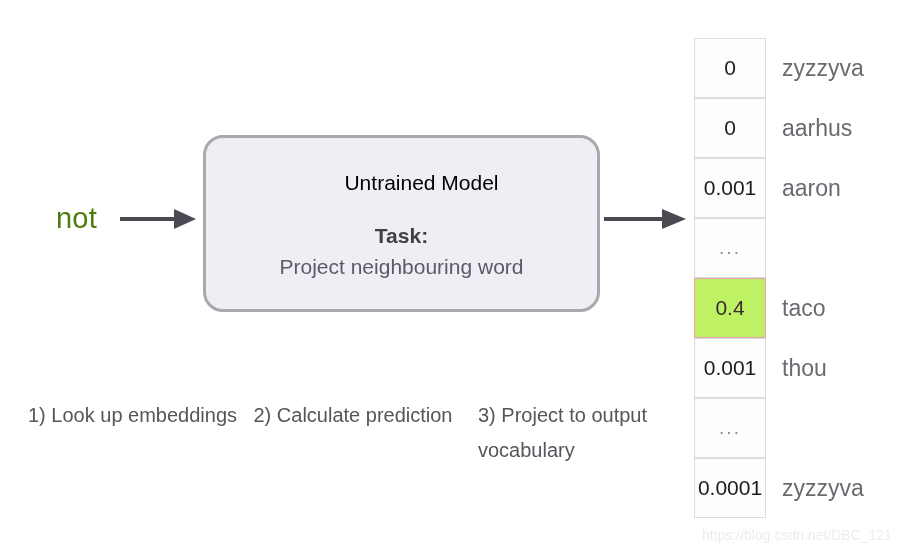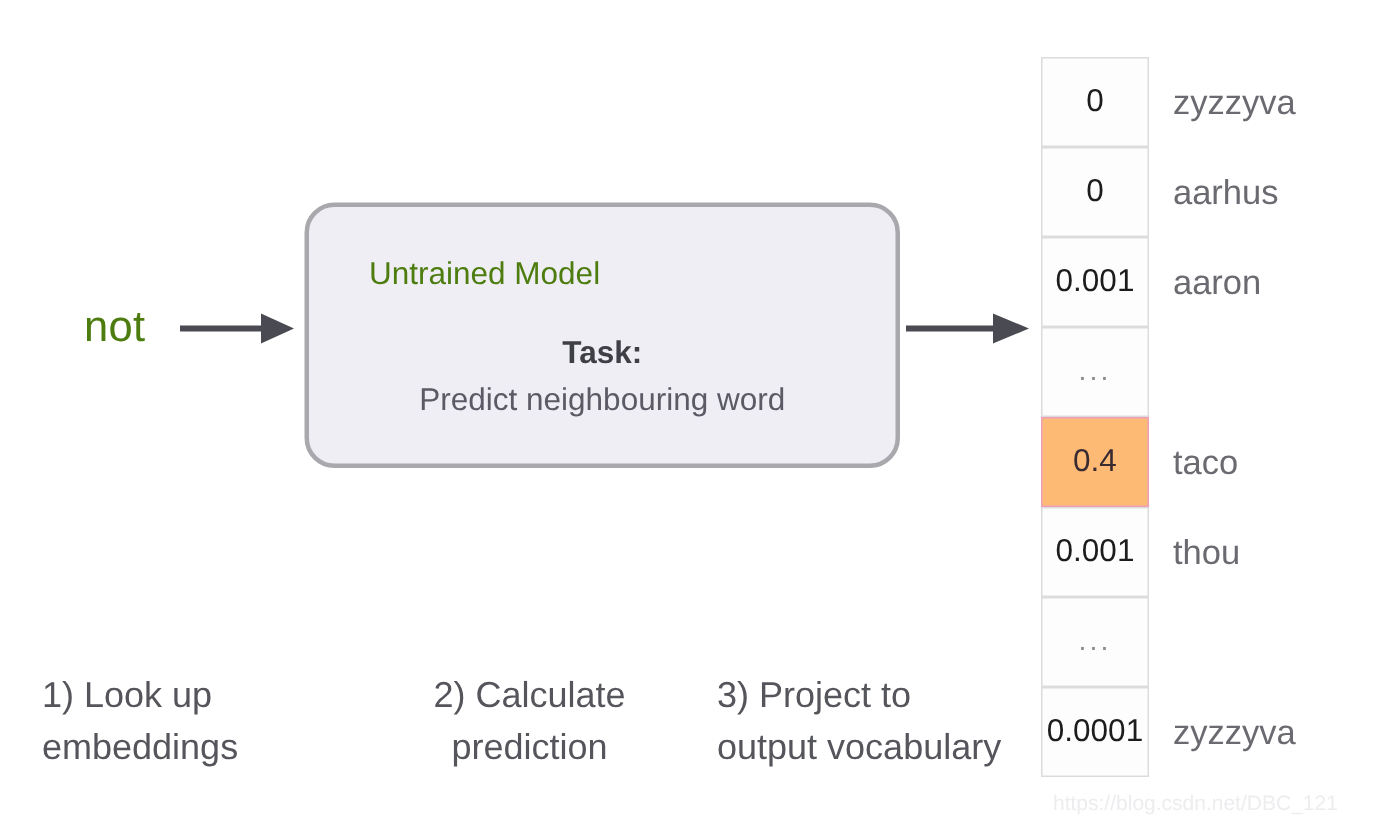--- a/index.html
+++ b/index.html
@@ -45,23 +45,23 @@
     box-sizing: border-box;
     background: #f0eef5;
     border: 3px solid #a8a8ad;
     border-radius: 20px;
   }
   .model-title {
     position: absolute;
     left: 0;
     right: 0;
     top: 32px;
-    text-align: left;
-    font-size: 21px;
-    color: #4d7c0f;
+    text-align: center;
+    font-size: 21px;
+    color: #000000;
     line-height: 26px;
     margin-left: 40px;
   }
   .model-task-label {
     position: absolute;
     left: 0;
     right: 0;
     top: 85px;
     text-align: center;
     font-size: 21px;
@@ -76,24 +76,23 @@
     top: 115px;
     text-align: center;
     font-size: 21px;
     color: #5b5b66;
     line-height: 28px;
   }
 
   
   .step {
     position: absolute;
-    font-size: 24px;
+    font-size: 20px;
     line-height: 35px;
     color: #55555c;
-    margin-top: 48px;
   }
   .step-1 { left: 28px;  top: 398px; width: 210px; }
   .step-2 { left: 248px; top: 398px; width: 210px; text-align: center; }
   .step-3 { left: 478px; top: 398px; width: 200px; }
 
   
   .vocab-table {
     position: absolute;
     left: 694px;
     top: 38px;
@@ -112,21 +111,21 @@
     box-sizing: border-box;
     border: 1px solid #dcdcdc;
     background: #fdfdfd;
     display: flex;
     align-items: center;
     justify-content: center;
     font-size: 21px;
     color: #1c1c1c;
   }
   .vocab-cell.highlight {
-    background: #fdba74;
+    background: #bef264;
     border-color: #eda0b8;
     color: #3a2b31;
   }
   .vocab-cell.ellipsis {
     color: #8c8c8c;
     font-size: 19px;
     letter-spacing: 2px;
   }
   .vocab-label {
     position: absolute;
@@ -158,21 +157,21 @@
   <div class="input-word">not</div>
 
   <svg class="arrow" style="left:118px; top:204px;" width="80" height="30">
     <line x1="2" y1="15" x2="58" y2="15" stroke="#4a4a52" stroke-width="4"></line>
     <polygon points="56,5 78,15 56,25" fill="#4a4a52"></polygon>
   </svg>
 
   <div class="model-box">
     <div class="model-title">Untrained Model</div>
     <div class="model-task-label">Task:</div>
-    <div class="model-task-text">Predict neighbouring word</div>
+    <div class="model-task-text">Project neighbouring word</div>
   </div>
 
   <svg class="arrow" style="left:602px; top:204px;" width="86" height="30">
     <line x1="2" y1="15" x2="62" y2="15" stroke="#4a4a52" stroke-width="4"></line>
     <polygon points="60,5 84,15 60,25" fill="#4a4a52"></polygon>
   </svg>
 
   <div class="step step-1">1) Look up embeddings</div>
   <div class="step step-2">2) Calculate prediction</div>
   <div class="step step-3">3) Project to output vocabulary</div>

